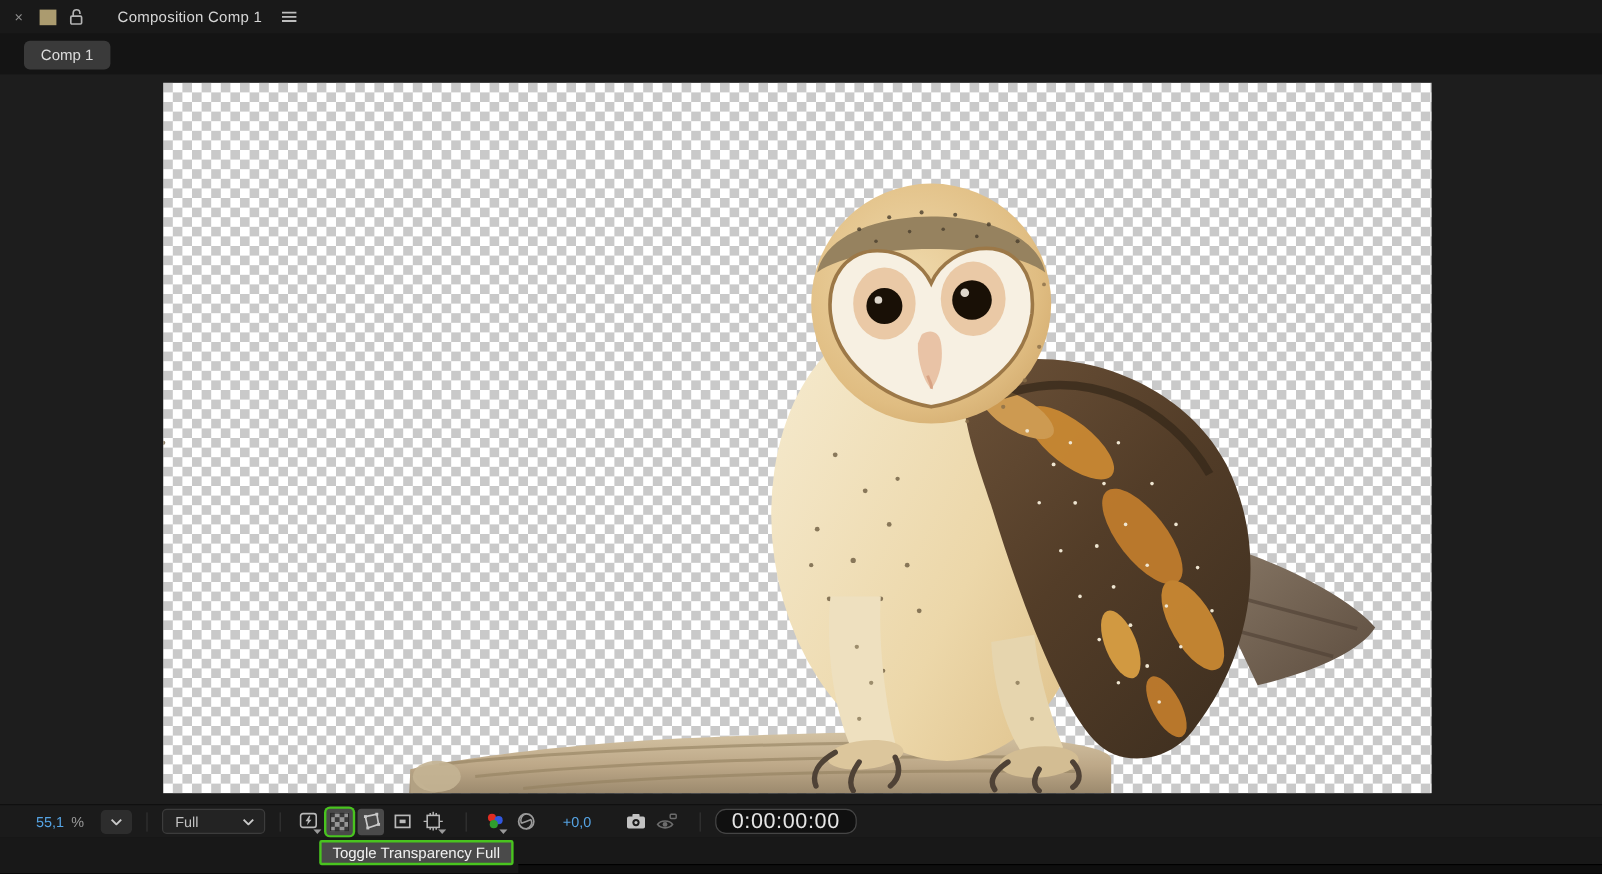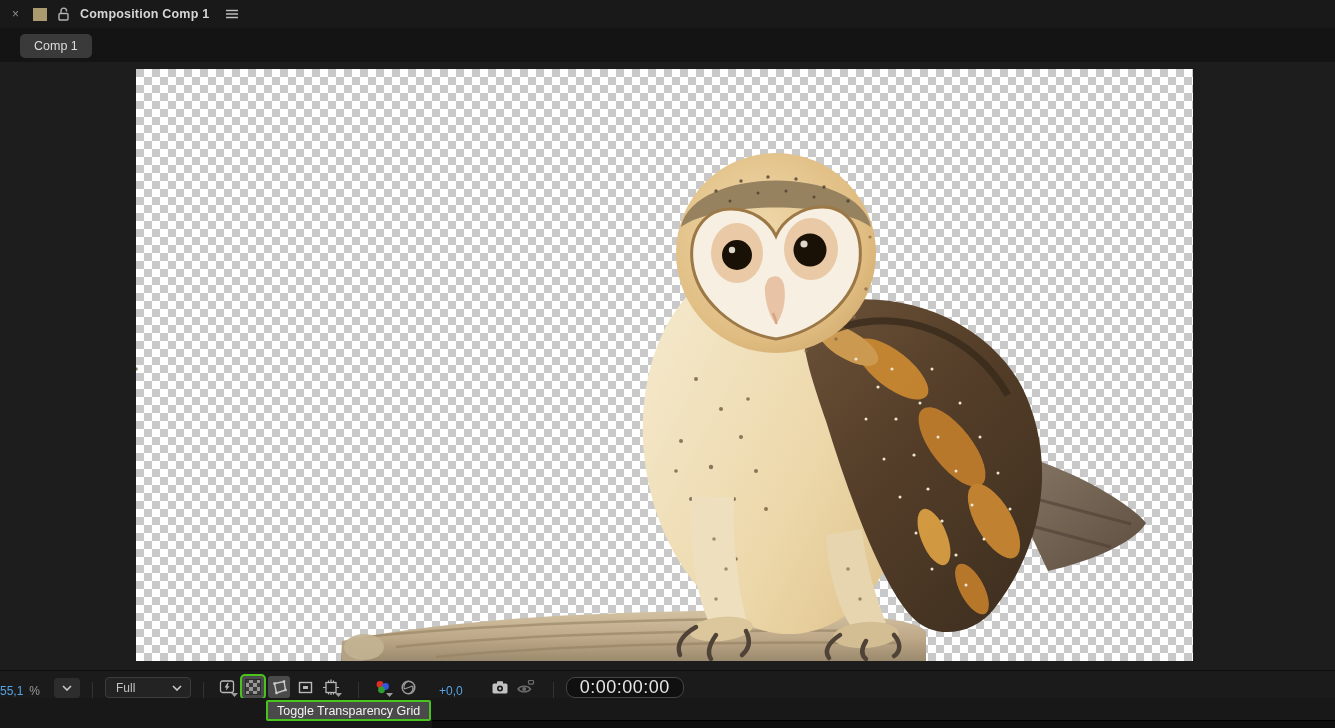--- a/index.html
+++ b/index.html
@@ -10,21 +10,21 @@
     background:#161616; overflow:hidden; color:#c8c8c8;
   }
   
   .tabbar{
     position:absolute; left:0; top:0; width:100%; height:28px;
     background:#191919; display:flex; align-items:center; padding-left:12px;
   }
   .tab-close{ color:#8f8f8f; font-size:12px; width:14px; cursor:pointer; }
   .tab-swatch{ width:14px; height:13px; background:#ab9b6f; margin-left:7px; }
   .tab-lock{ margin-left:10px; display:flex; }
-  .tab-title{ margin-left:10px; color:#d6d6d6; font-size:12.5px; font-weight:bold; letter-spacing:.2px; }
+  .tab-title{ margin-left:28px; color:#d6d6d6; font-size:12.5px; font-weight:normal; letter-spacing:.2px; }
   .tab-menu{ margin-left:16px; display:flex; cursor:pointer; }
   
   .chiprow{ position:absolute; left:0; top:28px; width:100%; height:34px; background:#141414; }
   .chip{
     position:absolute; left:20px; top:6px; height:23px; padding:12px 14px;
     background:#3a3a3a; border:none; border-radius:5px;
     color:#dcdcdc; font-size:12.5px; font-family:inherit; cursor:pointer;
     display:flex; align-items:center;
   }
   
@@ -34,21 +34,22 @@
     background:
       repeating-conic-gradient(#ffffff 0% 25%, #c9c9c9 0% 50%);
     background-size:16px 16px;
     overflow:hidden;
   }
   .canvas svg{ position:absolute; left:0; top:0; }
   
   .toolbar{
     position:absolute; left:0; top:670px; width:100%; height:28px;
     background:#1b1b1b; border-top:1px solid #101010;
-    display:flex; align-items:flex-end; font-size:12px; color:#a6a6a6;
+    display:flex; align-items:center; font-size:12px; color:#a6a6a6;
+    padding-left:30px;
   }
   .blue{ color:#55a3e3; }
   .mag-unit{ margin-left:6px; color:#9a9a9a; }
   .mini-btn{
     margin-left:14px; width:26px; height:20px; background:#2d2d2d;
     border:none; border-radius:4px; display:flex; align-items:center; justify-content:center;
     cursor:pointer;
   }
   .vsep{ width:1px; height:16px; background:#333333; margin:0 12px; }
   .select{
@@ -383,16 +384,16 @@
       </svg>
     </button>
 
     <span class="vsep"></span>
 
     <div class="timecode">0:00:00:00</div>
   </div>
 
   <div class="bottomstrip">
     <div class="next-panel-edge"></div>
-    <div class="tooltip">Toggle Transparency Grid</div>
+    <div class="tooltip">Toggle Transparency Full</div>
   </div>
 
 </div>
 
 </body></html>

